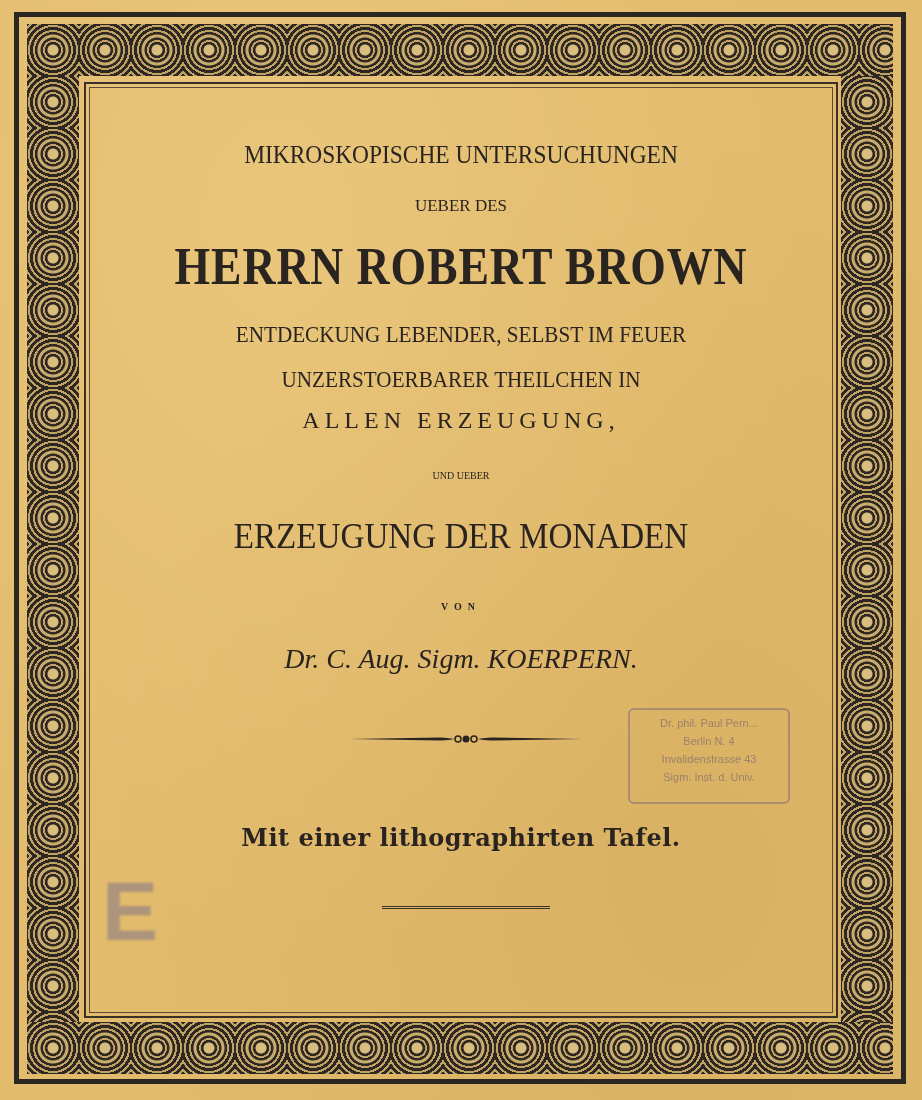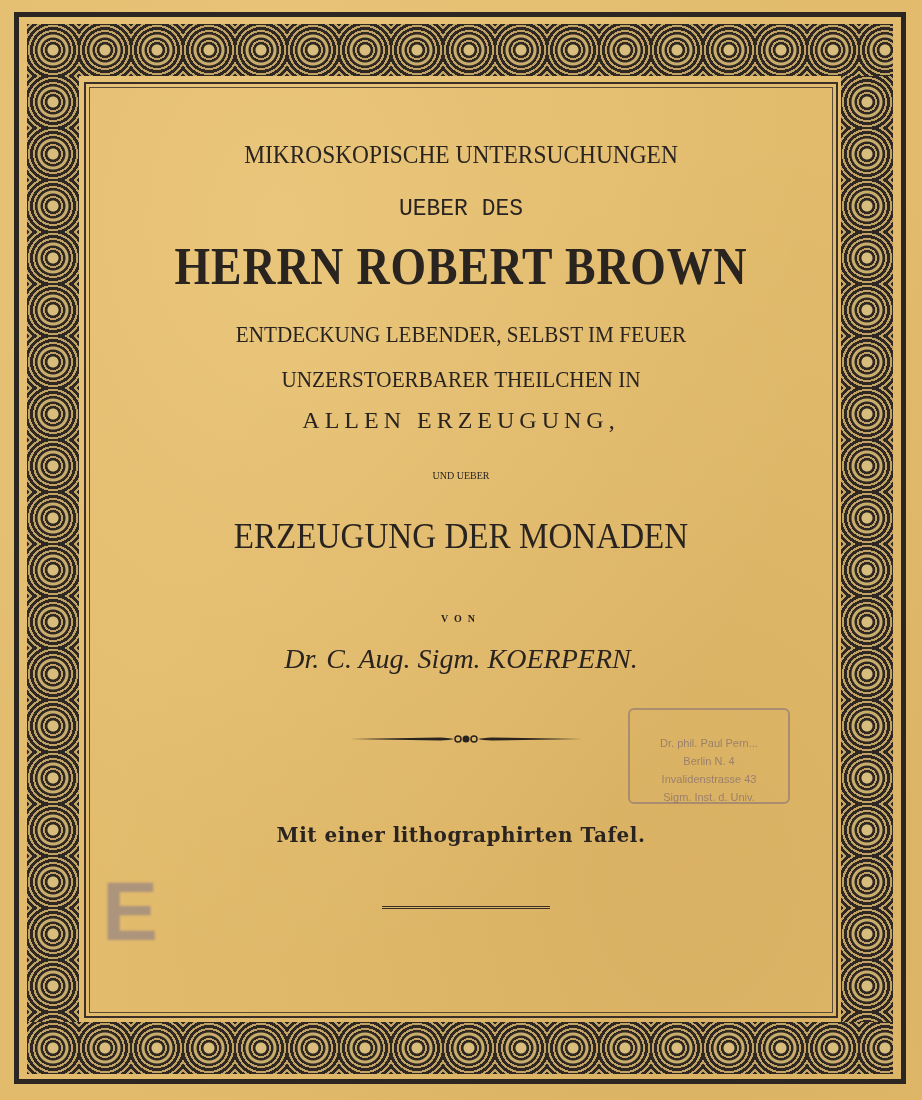--- a/index.html
+++ b/index.html
@@ -39,42 +39,42 @@
   }
   .inner-frame2 {
     position: absolute; left: 89px; top: 87px; width: 744px; height: 926px;
     border: 1px solid #5a4a38; box-sizing: border-box;
   }
   .line {
     position: absolute; left: 0; width: 922px; text-align: center;
     white-space: nowrap; letter-spacing: 0;
   }
   .t1 { top: 140px; font-size: 26px; transform: scaleX(0.9); }
-  .t2 { top: 196px; font-size: 23px; font-family: Liberation Mono, monospace; }
+  .t2 { top: 196px; font-size: 17px; }
   .t3 { top: 237px; font-size: 52px; font-weight: bold; transform: scaleX(0.88); letter-spacing: 1px; }
   .t4 { top: 322px; font-size: 23px; transform: scaleX(0.92); }
   .t5 { top: 367px; font-size: 23px; transform: scaleX(0.92); }
   .t6 { top: 407px; font-size: 24px; letter-spacing: 5px; }
   .t7 { top: 470px; font-size: 10px; }
   .t8 { top: 515px; font-size: 36px; transform: scaleX(0.92); }
-  .t9 { top: 601px; font-size: 10px; letter-spacing: 6px; font-weight: bold; margin-top: 12px; }
+  .t9 { top: 601px; font-size: 10px; letter-spacing: 6px; font-weight: bold; }
   .t10 { top: 643px; font-size: 28px; font-style: italic; }
-  .t11 { top: 823px; font-size: 20px; font-weight: bold; font-family: "DejaVu Serif", serif; letter-spacing: 0.5px; }
+  .t11 { top: 823px; font-size: 24px; font-weight: bold; font-family: "DejaVu Serif", serif; letter-spacing: 0.5px; }
   .divider {
     position: absolute; left: 350px; top: 735px; width: 232px; height: 8px;
   }
   .rule {
     position: absolute; left: 382px; top: 906px; width: 168px; height: 3px;
     border-top: 1px solid #3a3028; border-bottom: 1px solid #3a3028; box-sizing: border-box;
   }
   .stamp {
     position: absolute; left: 628px; top: 708px; width: 162px; height: 96px;
     border: 2px solid rgba(130,110,120,0.55); border-radius: 6px;
     color: rgba(110,95,110,0.6); font-family: "Liberation Sans", sans-serif;
-    font-size: 11px; text-align: center; line-height: 18px; padding-top: 24px; box-sizing: border-box;
+    font-size: 11px; text-align: center; line-height: 18px; padding-top: 4px; box-sizing: border-box;
     filter: blur(0.6px);
   }
   .stamp-e {
     position: absolute; left: 102px; top: 875px; width: 56px; height: 72px;
     color: rgba(120,110,140,0.5); font-family: "Liberation Sans", sans-serif;
     font-size: 84px; font-weight: bold; line-height: 72px; filter: blur(1px);
   }
 </style>
 </head>
 <body>

